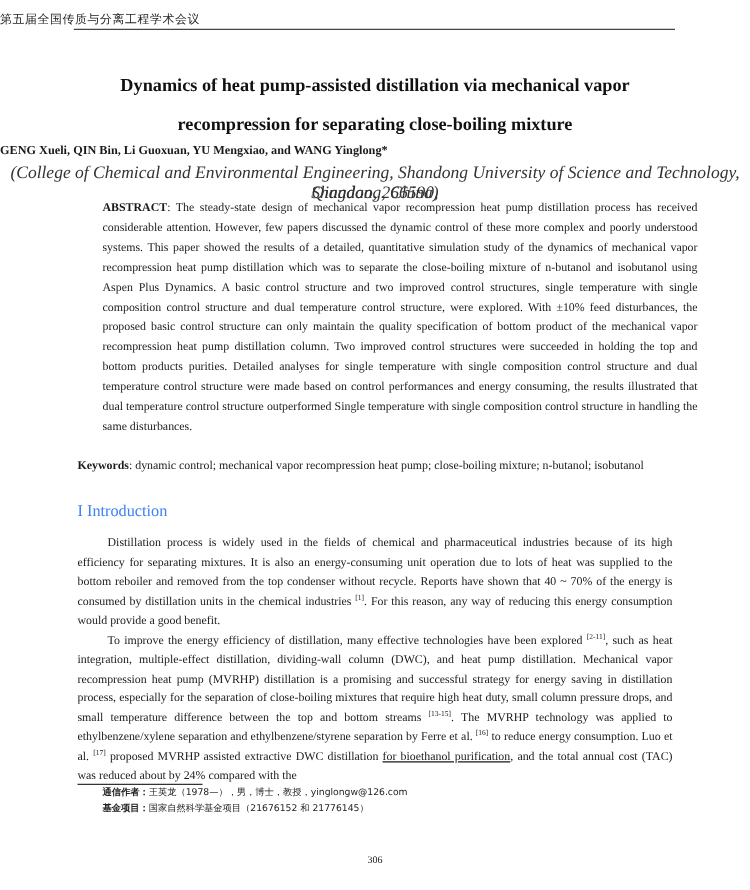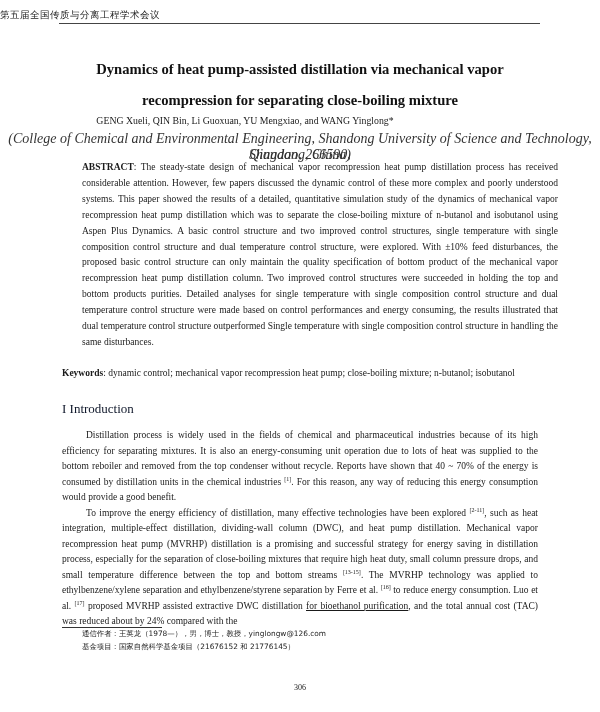--- a/index.html
+++ b/index.html
@@ -16,56 +16,56 @@
     position: absolute; top: 23px; left: 59px; width: 481px; height: 0;
     border-top: 1.5px solid #444;
   }
   .title {
     position: absolute; left: 0; width: 600px; text-align: center;
     font-weight: bold; font-size: 14.6px; color: #111;
   }
   .title.l1 { top: 61px; text-align: center; }
   .title.l2 { top: 92px; }
   .authors {
-    position: absolute; top: 115px; left: 0; width: 490px; text-align: center;
-    font-weight: normal; font-size: 9.8px;
+    position: absolute; top: 115px; left: 0; width: 490px; text-align: left;
+    font-weight: bold; font-size: 9.8px;
   }
   .affil {
     position: absolute; left: 0; width: 600px; text-align: center;
     font-style: italic; font-size: 14px; color: #333;
   }
   .affil.l1 { top: 131px; }
   .affil.l2 { top: 147px; }
   .block {
     position: absolute; left: 62px; width: 476px;
     font-size: 9.5px; line-height: 15.9px; text-align: justify;
   }
   .block p { margin: 0; }
   .abstract { top: 160px; margin-left: 20px; }
   .abstract .lbl { font-weight: bold; }
   .keywords { top: 362px; line-height: 23px; }
   .keywords .lbl { font-weight: bold; }
   .section-heading {
     position: absolute; top: 401px; left: 62px;
-    font-size: 13px; color: #0f172a;
+    font-size: 13px; color: #3b82f6;
   }
   .intro { top: 428px; line-height: 15.5px; }
   .intro p { text-indent: 24px; }
   .intro p + p { margin-top: 0; }
   sup { font-size: 6px; vertical-align: 4px; line-height: 0; }
   .underlined { text-decoration: underline; }
   .footnote-rule {
     position: absolute; top: 627px; left: 62px; width: 100px;
     border-top: 1px solid #333;
   }
   .footnotes {
     position: absolute; top: 628px; left: 82px;
     font-family: "DejaVu Sans", sans-serif; font-size: 7.4px; line-height: 12.5px; color: #222;
   }
-  .footnotes .fk { font-weight: normal; }
+  .footnotes .fk { font-weight: bold; }
   .page-number {
     position: absolute; top: 683px; left: 0; width: 600px; text-align: center;
     font-size: 8px; color: #222;
   }
 </style>
 </head>
 <body>
 
 <div class="running-head">第五届全国传质与分离工程学术会议</div>
 <div class="head-rule"></div>

